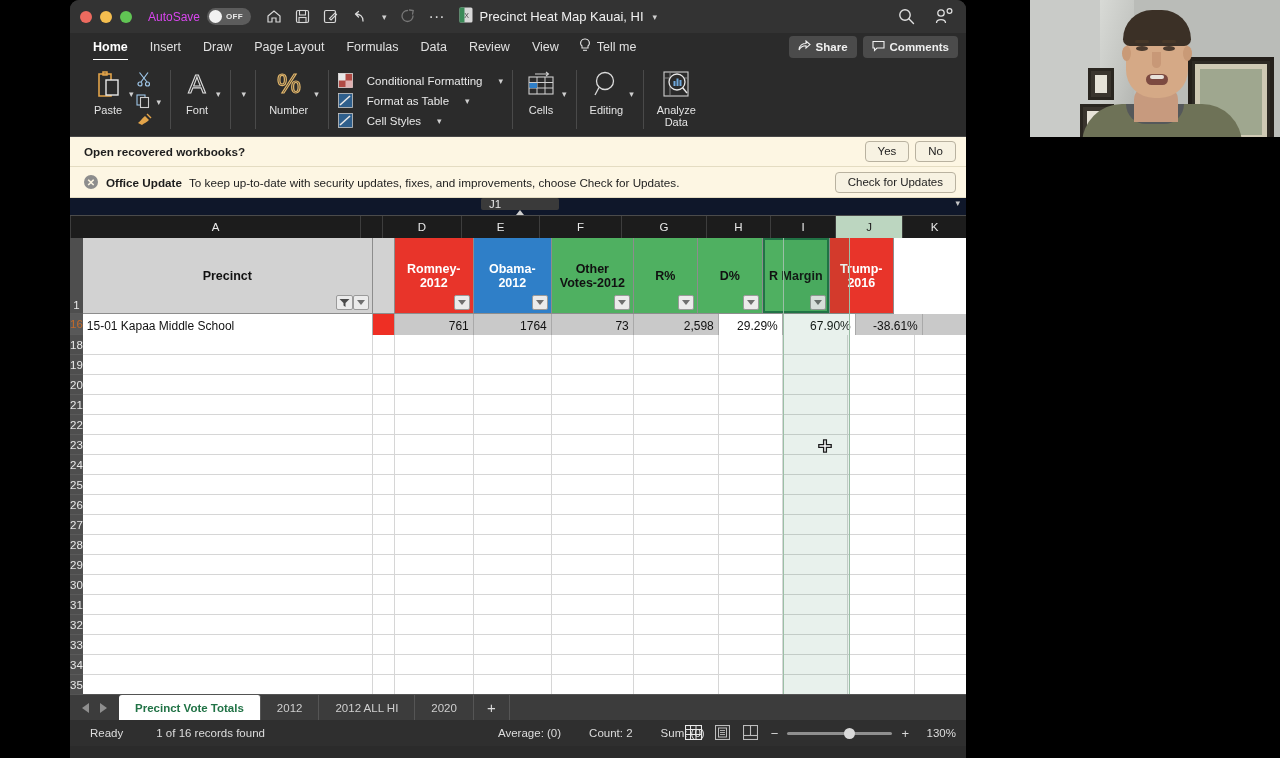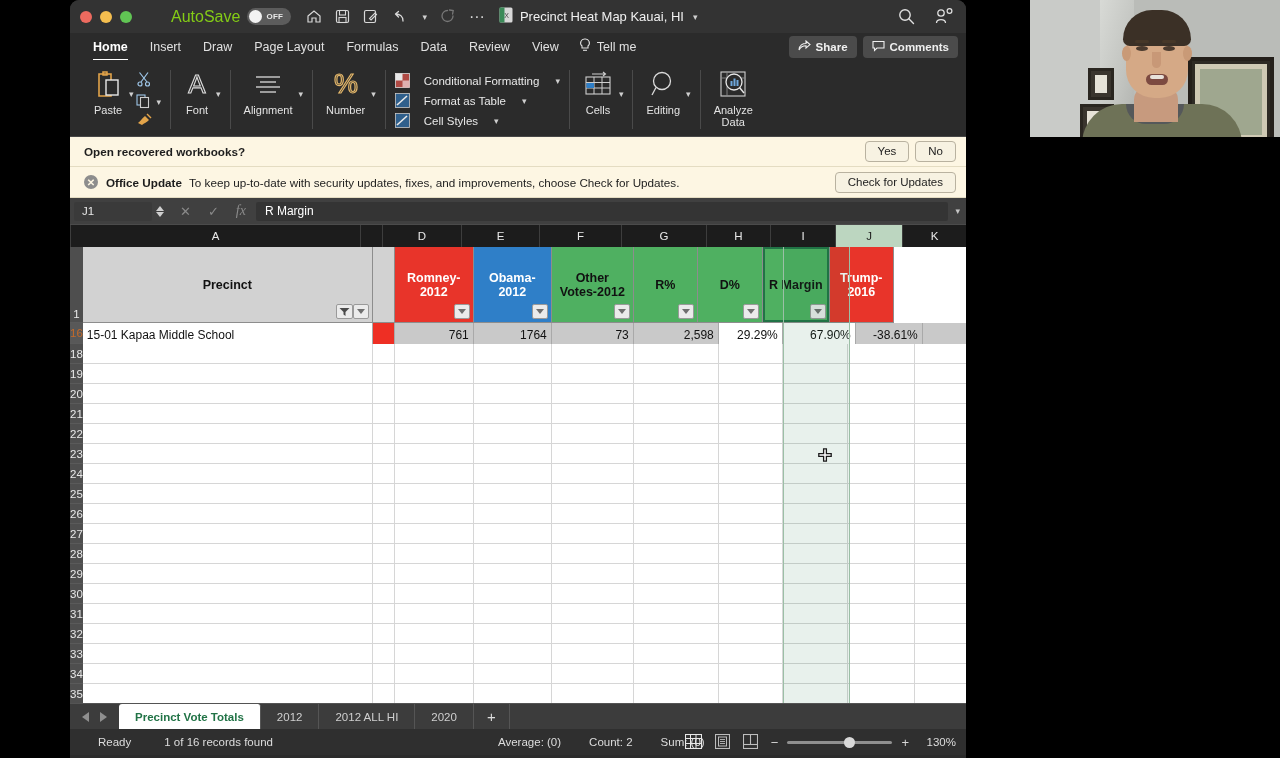--- a/index.html
+++ b/index.html
@@ -23,21 +23,21 @@
     height: 33px; background: #333333; display: flex; align-items: center;
     padding: 0 10px; position: relative;
   }
   .traffic { display: flex; gap: 8px; align-items: center; margin-right: 16px; }
   .dot { width: 12px; height: 12px; border-radius: 50%; display:block; }
   .dot.red { background: #ec6a5f; }
   .dot.yellow { background: #f4be4f; }
   .dot.green { background: #61c554; }
 
   .autosave-wrap { display: flex; align-items: center; gap: 7px; }
-  .autosave-label { color: #84cc16; font-size: 16px; margin-left: 23px; }
+  .autosave-label { color: #d946ef; font-size: 12px; }
   .autosave-toggle {
     width: 44px; height: 17px; border-radius: 9px; background: #5c5c5c;
     display: flex; align-items: center; padding: 0 2px; position: relative;
   }
   .autosave-knob { width: 13px; height: 13px; border-radius: 50%; background: #f2f2f2; }
   .autosave-off { color: #e8e8e8; font-size: 8px; font-weight: bold; margin-left: 4px; letter-spacing:.3px;}
 
   .tb-icons { display: flex; align-items: center; gap: 13px; margin-left: 15px; }
   .tb-icon { color: #d8d8d8; display: flex; align-items: center; }
   .tb-icon svg { display: block; }
@@ -97,22 +97,22 @@
     font-size: 11.5px; color: #1c1c1c; padding: 3px 12px; line-height: 13px;
   }
   .xcircle {
     width: 14px; height: 14px; border-radius: 50%; background: #8d8d8d; color: #fdf6e3;
     font-size: 10px; display: flex; align-items: center; justify-content: center;
     margin-right: 8px; font-weight: bold; flex: 0 0 14px;
   }
 
   
   #formulabar {
-    height: 27px; background: #404040; display: flex; align-items: center;
-    border-bottom: 1px solid #4b4b4b; position: relative;
+    height: 18px; background: #0f172a; display: flex; align-items: center;
+    border-bottom: 1px solid #4b4b4b; position: relative; flex-direction: column;
   }
   #namebox {
     width: 78px; height: 19px; background: #3a3a3a; color: #e8e8e8; font-size: 11.5px;
     display: flex; align-items: center; padding-left: 8px; margin-left: 4px; border-radius: 2px;
   }
   .spinner { display: flex; flex-direction: column; gap: 1px; margin-left: 4px; }
   .spin-up, .spin-dn { width: 0; height: 0; border-left: 4px solid transparent; border-right: 4px solid transparent; }
   .spin-up { border-bottom: 5px solid #cfcfcf; }
   .spin-dn { border-top: 5px solid #cfcfcf; }
   .fbicons { display: flex; align-items: center; gap: 17px; margin-left: 16px; color: #8a8a8a; font-size: 13px; }
@@ -209,21 +209,21 @@
     color: #cfcfcf; border-right: 1px solid #555; white-space: nowrap;
   }
   .stab.active { background: #ffffff; color: #217346; font-weight: bold; border-radius: 3px 3px 0 0; }
   .stab.plus { font-size: 15px; color: #dcdcdc; padding: 0 13px; }
 
   
   #statusbar {
     height: 26px; background: #2f2f2f; display: flex; align-items: center;
     color: #dddddd; font-size: 11.5px; position: relative;
   }
-  .sb-ready { margin-left: 28px; }
+  .sb-ready { margin-left: 20px; }
   .sb-records { margin-left: 33px; }
   .sb-stats { position: absolute; left: 428px; display: flex; gap: 28px; }
   .sb-right { position: absolute; right: 10px; display: flex; align-items: center; gap: 13px; }
   .zoomrow { display: flex; align-items: center; gap: 9px; }
   .zslider { width: 105px; height: 3px; background: #8f8f8f; border-radius: 2px; position: relative; }
   .zknob { position: absolute; left: 57px; top: -4px; width: 11px; height: 11px; border-radius: 50%; background: #d9d9d9; }
   .zsign { color: #d8d8d8; font-size: 13px; }
   .zlevel { width: 38px; text-align: right; }
 
   
@@ -441,31 +441,20 @@
                 <text x="13" y="24" font-size="26" fill="none" stroke="#dcdcdc" stroke-width="1.1" text-anchor="middle" font-family="Liberation Sans">A</text>
               </svg>
           </div>
           <div class="rlabel">Font</div>
         </div>
         <span class="chev" style="align-self:center;margin-top:-14px">▾</span>
       </div>
       <div class="rsep"></div>
 
       <div class="rgroup">
-        <div class="ritem">
-          <div class="glyph">
-            <svg width="30" height="24" viewBox="0 0 30 24">
-              <line x1="3" y1="5" x2="27" y2="5" stroke="#dcdcdc" stroke-width="1.3"></line>
-              <line x1="7" y1="10" x2="23" y2="10" stroke="#dcdcdc" stroke-width="1.3"></line>
-              <line x1="3" y1="15" x2="27" y2="15" stroke="#dcdcdc" stroke-width="1.3"></line>
-              <line x1="7" y1="20" x2="23" y2="20" stroke="#dcdcdc" stroke-width="1.3"></line>
-            </svg>
-          </div>
-          <div class="rlabel">Alignment</div>
-        </div>
         <span class="chev" style="align-self:center;margin-top:-14px">▾</span>
       </div>
       <div class="rsep"></div>
 
       <div class="rgroup">
         <div class="ritem">
           <div class="glyph">
             <svg width="28" height="30" viewBox="0 0 28 30">
                 <text x="14" y="24" font-size="27" fill="none" stroke="#e2b66a" stroke-width="1.2" text-anchor="middle" font-family="Liberation Sans">%</text>
               </svg>

